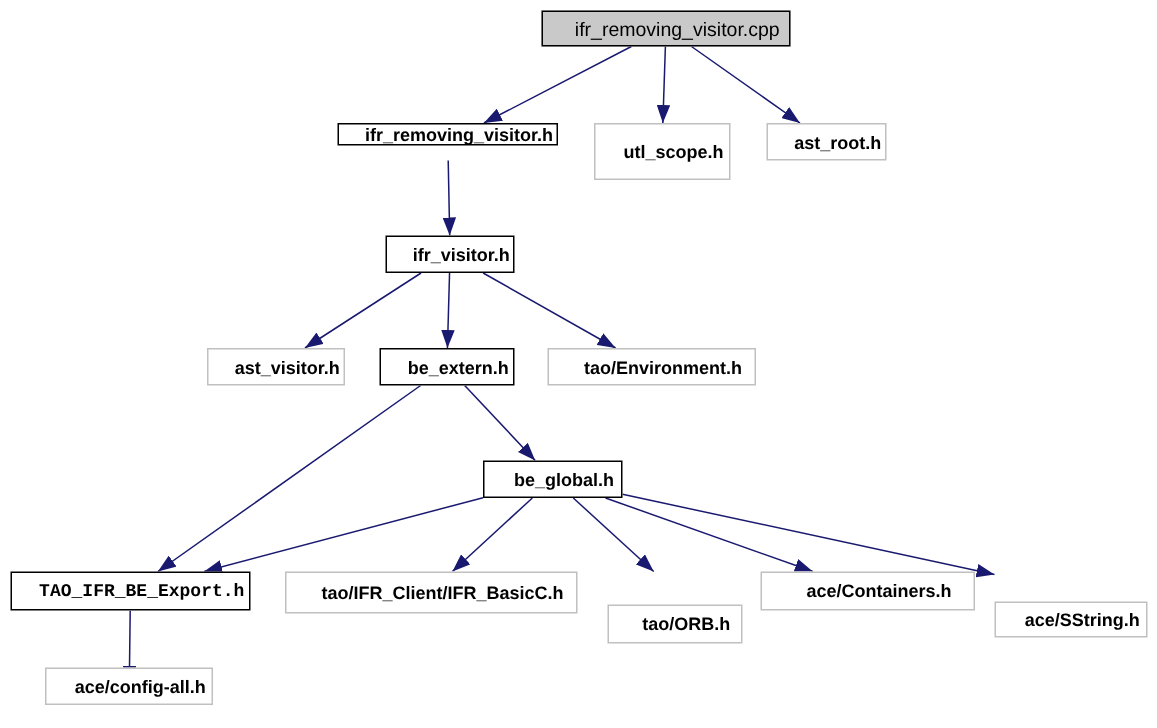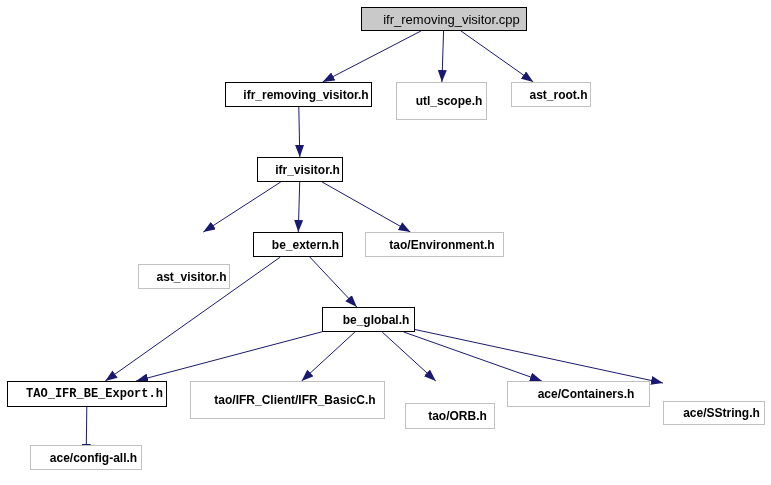--- a/index.html
+++ b/index.html
@@ -69,28 +69,28 @@
       <line x1="309.8" y1="257.0" x2="356.8" y2="307.0" marker-end="url(#arrowhead)"></line>
       <line x1="322.0" y1="331.8" x2="136.1" y2="381.0" marker-end="url(#arrowhead)"></line>
       <line x1="354.9" y1="332.0" x2="301.6" y2="381.0" marker-end="url(#arrowhead)"></line>
       <line x1="382.2" y1="332.0" x2="435.8" y2="381.0" marker-end="url(#arrowhead)"></line>
       <line x1="403.7" y1="332.0" x2="541.9" y2="381.0" marker-end="url(#arrowhead)"></line>
       <line x1="415.0" y1="329.5" x2="663.0" y2="383.0" marker-end="url(#arrowhead)"></line>
       <line x1="86.8" y1="407.0" x2="86.2" y2="456.0" marker-end="url(#arrowhead)"></line>
     </svg>
   <div id="node-layer">
       <div class="node root" style="left: 361px; top: 7px; width: 166px; height: 24px;">ifr_removing_visitor.cpp</div>
-      <div class="node internal" style="left: 225px; top: 82px; width: 147px; height: 25px;">ifr_removing_visitor.h</div>
+      <div class="node internal" style="left: 225px; top: 82px; width: 147px; height: 15px;">ifr_removing_visitor.h</div>
       <div class="node external" style="left: 396px; top: 82px; width: 91px; height: 38px;">utl_scope.h</div>
       <div class="node external" style="left: 511px; top: 82px; width: 80px; height: 25px;">ast_root.h</div>
       <div class="node internal" style="left: 257px; top: 157px; width: 86px; height: 25px;">ifr_visitor.h</div>
-      <div class="node external" style="left: 138px; top: 232px; width: 92px; height: 25px; margin-top: 32px;">ast_visitor.h</div>
+      <div class="node external" style="left: 138px; top: 232px; width: 92px; height: 25px;">ast_visitor.h</div>
       <div class="node internal" style="left: 253px; top: 232px; width: 90px; height: 25px;">be_extern.h</div>
       <div class="node external" style="left: 365px; top: 232px; width: 139px; height: 25px;">tao/Environment.h</div>
       <div class="node internal" style="left: 322px; top: 307px; width: 93px; height: 25px;">be_global.h</div>
       <div class="node internal" style="left: 7px; top: 381px; width: 160px; height: 26px; font-family: Liberation Mono, monospace;">TAO_IFR_BE_Export.h</div>
-      <div class="node external" style="left: 190px; top: 381px; width: 195px; height: 38px;">tao/IFR_Client/IFR_BasicC.h</div>
+      <div class="node external" style="left: 190px; top: 381px; width: 195px; height: 28px;">tao/IFR_Client/IFR_BasicC.h</div>
       <div class="node external" style="left: 405px; top: 403px; width: 90px; height: 26px;">tao/ORB.h</div>
       <div class="node external" style="left: 507px; top: 381px; width: 143px; height: 26px;">ace/Containers.h</div>
       <div class="node external" style="left: 663px; top: 381px; width: 102px; height: 24px; margin-top: 20px;">ace/SString.h</div>
       <div class="node external" style="left: 30px; top: 445px; width: 112px; height: 25px;">ace/config-all.h</div>
     </div>
 </div>
 
 </body></html>

